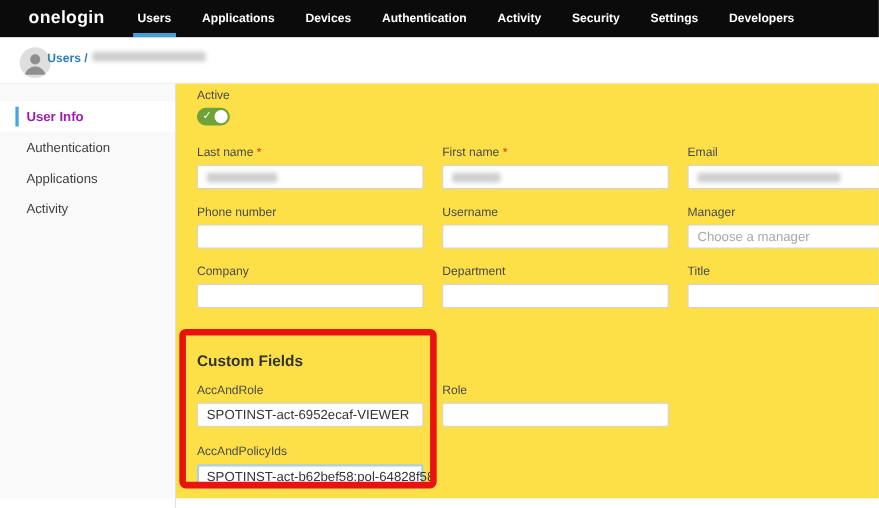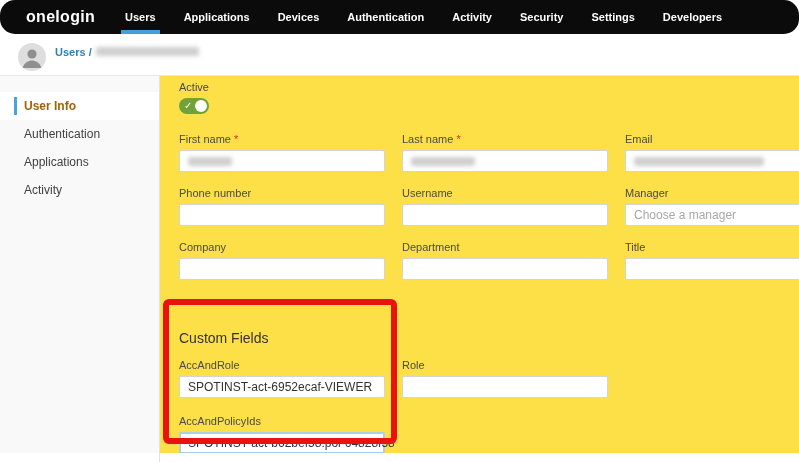--- a/index.html
+++ b/index.html
@@ -10,21 +10,20 @@
     overflow: hidden;
     position: relative;
   }
 
   
   .topnav {
     height: 34px;
     background: #0b0b0b;
     display: flex;
     align-items: center;
-    border-radius: 15px;
   }
   .logo {
     color: #fff;
     font-size: 16px;
     font-weight: bold;
     margin-left: 26px;
     letter-spacing: 0.3px;
     cursor: pointer;
   }
   .nav-items { display: flex; margin-left: 30px; height: 100%; align-items: stretch; }
@@ -50,21 +49,21 @@
   
   .crumb-bar { height: 41px; background: #fff; position: relative; }
   .avatar {
     position: absolute;
     left: 18px; top: 9px;
     width: 28px; height: 28px;
     border-radius: 50%;
     background: #dedede;
     overflow: hidden;
   }
-  .crumb-text { position: absolute; left: 55px; top: 6px; }
+  .crumb-text { position: absolute; left: 43px; top: 6px; }
   .crumb-link { color: #2d7fc0; font-size: 11px; font-weight: bold; cursor: pointer; }
   .redacted {
     background: #cfcfcf;
     border-radius: 2px;
     filter: blur(2px);
     display: inline-block;
   }
   .crumb-name { margin-top: 7px; width: 103px; height: 9px; }
 
   
@@ -76,21 +75,21 @@
     border-right: 1px solid #e2e2e2;
     padding-top: 16px;
   }
   .side-item {
     font-size: 12px;
     color: #3f3f3f;
     padding: 7px 0 7px 24px;
     position: relative;
     cursor: pointer;
   }
-  .side-item.active { background: #fff; font-weight: bold; color: #a16207; }
+  .side-item.active { background: #fff; font-weight: bold; color: #a21caf; }
   .side-item.active::before {
     content: "";
     position: absolute;
     left: 14px; top: 5px; bottom: 5px;
     width: 3px;
     background: #4aa3da;
   }
 
   .content {
     flex: 1;
@@ -151,21 +150,21 @@
     text-decoration-color: #e0564d;
     text-decoration-thickness: 1px;
     text-underline-offset: 3px;
     white-space: nowrap;
     text-align: center;
   }
   .val-fn { width: 44px; height: 9px; }
   .val-ln { width: 64px; height: 9px; }
   .val-em { width: 130px; height: 9px; }
 
-  .custom-heading { font-size: 14px; font-weight: normal; color: #333; margin-top: 50px; }
+  .custom-heading { font-size: 14px; font-weight: bold; color: #333; margin-top: 40px; }
   .grid.custom-row1 { margin-top: 13px; }
   .grid.custom-row2 { margin-top: 17px; }
 
   
   .red-highlight {
     position: absolute;
     left: 163px; top: 299px;
     width: 234px; height: 145px;
     border: 6px solid #e8120e;
     border-radius: 6px;
@@ -217,32 +216,32 @@
 
   <div class="content">
     <div class="field-label">Active</div>
     <div class="toggle">
       <span class="check">✓</span>
       <span class="knob"></span>
     </div>
 
     <div class="grid">
       <div class="cell">
+        <div class="field-label"><span>Last name</span><span class="req">*</span></div>
+        <div class="input">
+            <span class="redacted val-ln"></span>
+          </div>
+      </div>
+      <div class="cell">
         <div class="field-label"><span>First name</span><span class="req">*</span></div>
         <div class="input">
             <span class="redacted val-fn"></span>
           </div>
       </div>
       <div class="cell">
-        <div class="field-label"><span>Last name</span><span class="req">*</span></div>
-        <div class="input">
-            <span class="redacted val-ln"></span>
-          </div>
-      </div>
-      <div class="cell">
         <div class="field-label">Email</div>
         <div class="input">
             <span class="redacted val-em"></span>
           </div>
       </div>
 
       <div class="cell">
         <div class="field-label">Phone number</div>
         <input class="input" value="" style="">
       </div>

